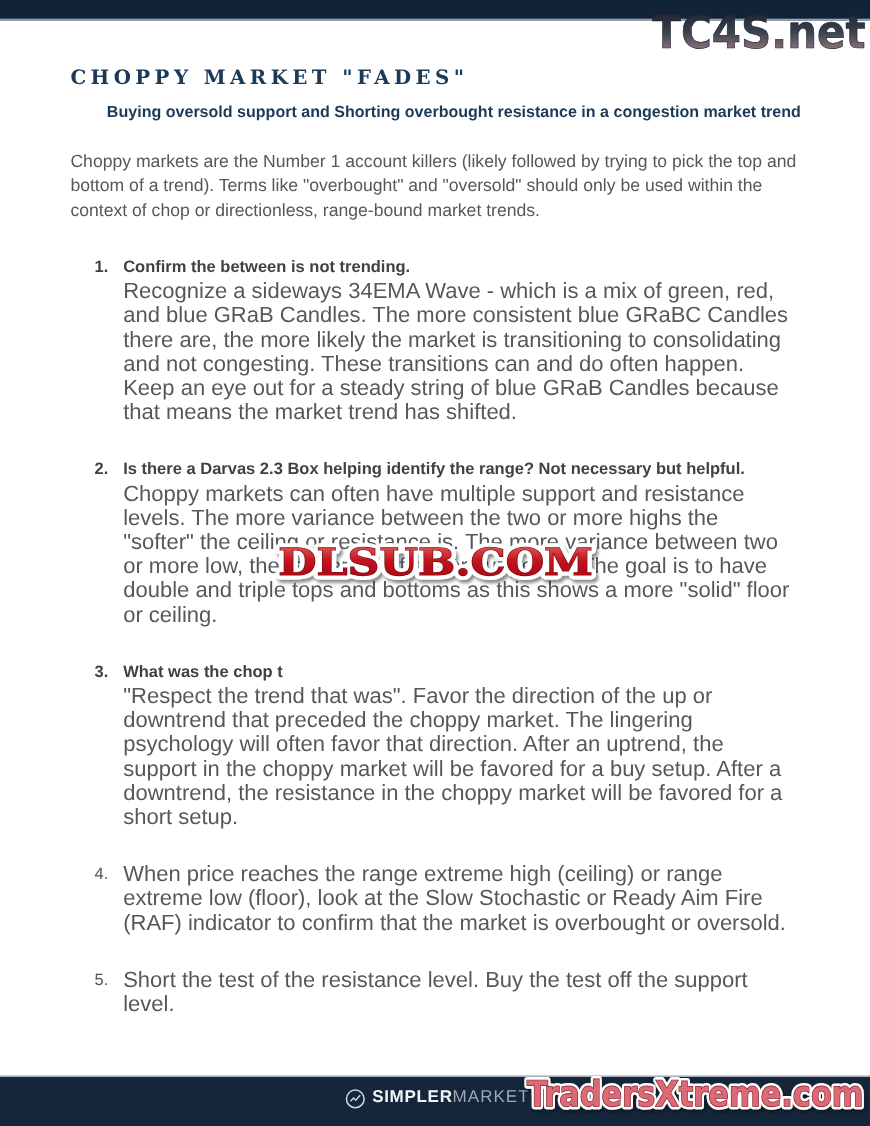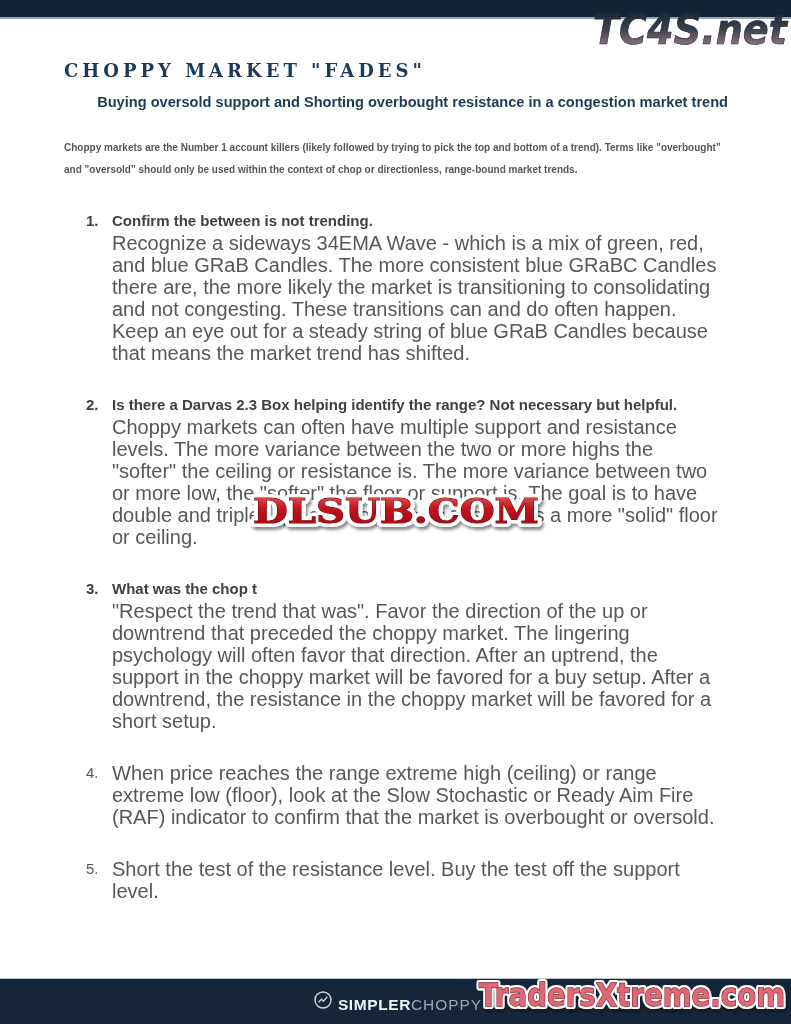--- a/index.html
+++ b/index.html
@@ -23,21 +23,20 @@
     background: #112437;
     border-bottom: 2px solid #97a3ae;
   }
 
   
   .wm-tc4s {
     position: absolute;
     top: 1px;
     right: 2px;
     z-index: 6;
-    font-style: italic;
   }
 
   
   .content {
     position: absolute;
     left: 64px;
     top: 60px;
     width: 664px;
   }
   .doc-title {
@@ -49,26 +48,25 @@
     margin: 0 0 13px 0;
   }
   .doc-subtitle {
     font-size: 14.6px;
     font-weight: bold;
     color: #1c3a57;
     margin: 0 0 27px 0;
     text-align: right;
   }
   .intro {
-    font-size: 10px;
+    font-size: 16px;
     line-height: 22px;
     color: #54585c;
     margin: 0 0 29px 0;
     width: 662px;
-    font-weight: bold;
   }
   .list { margin-left: 22px; }
   .item { display: flex; margin-bottom: 30px; }
   .num {
     flex: none;
     width: 26px;
     font-size: 15px;
     line-height: 22px;
     color: #54585c;
   }
@@ -99,21 +97,21 @@
     position: absolute;
     bottom: 0; left: 0;
     width: 100%;
     height: 46px;
     background: #15263a;
     border-top: 1px solid #b9c1c9;
     display: flex;
     align-items: center;
     justify-content: center;
   }
-  .brand { display: flex; align-items: flex-end; gap: 5px; margin-left: 10px; }
+  .brand { display: flex; align-items: flex-start; gap: 5px; margin-left: 10px; }
   .brand-text { display: flex; align-items: baseline; }
   .brand-bold {
     color: #f2f5f7;
     font-weight: bold;
     font-size: 15.5px;
     letter-spacing: 0.6px;
   }
   .brand-light {
     color: #9aa9b5;
     font-size: 15.5px;
@@ -223,21 +221,21 @@
   <div class="footer">
     <div class="brand">
       <span>
         <svg width="20" height="20" viewBox="0 0 20 20">
           <circle cx="10" cy="10" r="8" fill="none" stroke="#cdd6dc" stroke-width="1.4"></circle>
           <polyline points="5.6,12.2 8.4,9.2 10.4,11.2 14.4,6.6" fill="none" stroke="#cdd6dc" stroke-width="1.4"></polyline>
         </svg>
       </span>
       <span class="brand-text">
         <span class="brand-bold">SIMPLER</span>
-          <span class="brand-light">CHOPPY</span>
+          <span class="brand-light">MARKET</span>
           <span class="brand-reg">®</span>
       </span>
     </div>
 
     <div class="wm-traders">
       <svg width="318" height="46" viewBox="0 0 318 46">
         <defs>
           <filter id="f-trad" x="-15%" y="-20%" width="130%" height="160%">
             <feDropShadow dx="1.5" dy="2.5" stdDeviation="1.2" flood-color="#0a1420" flood-opacity="0.85"></feDropShadow>
           </filter>

